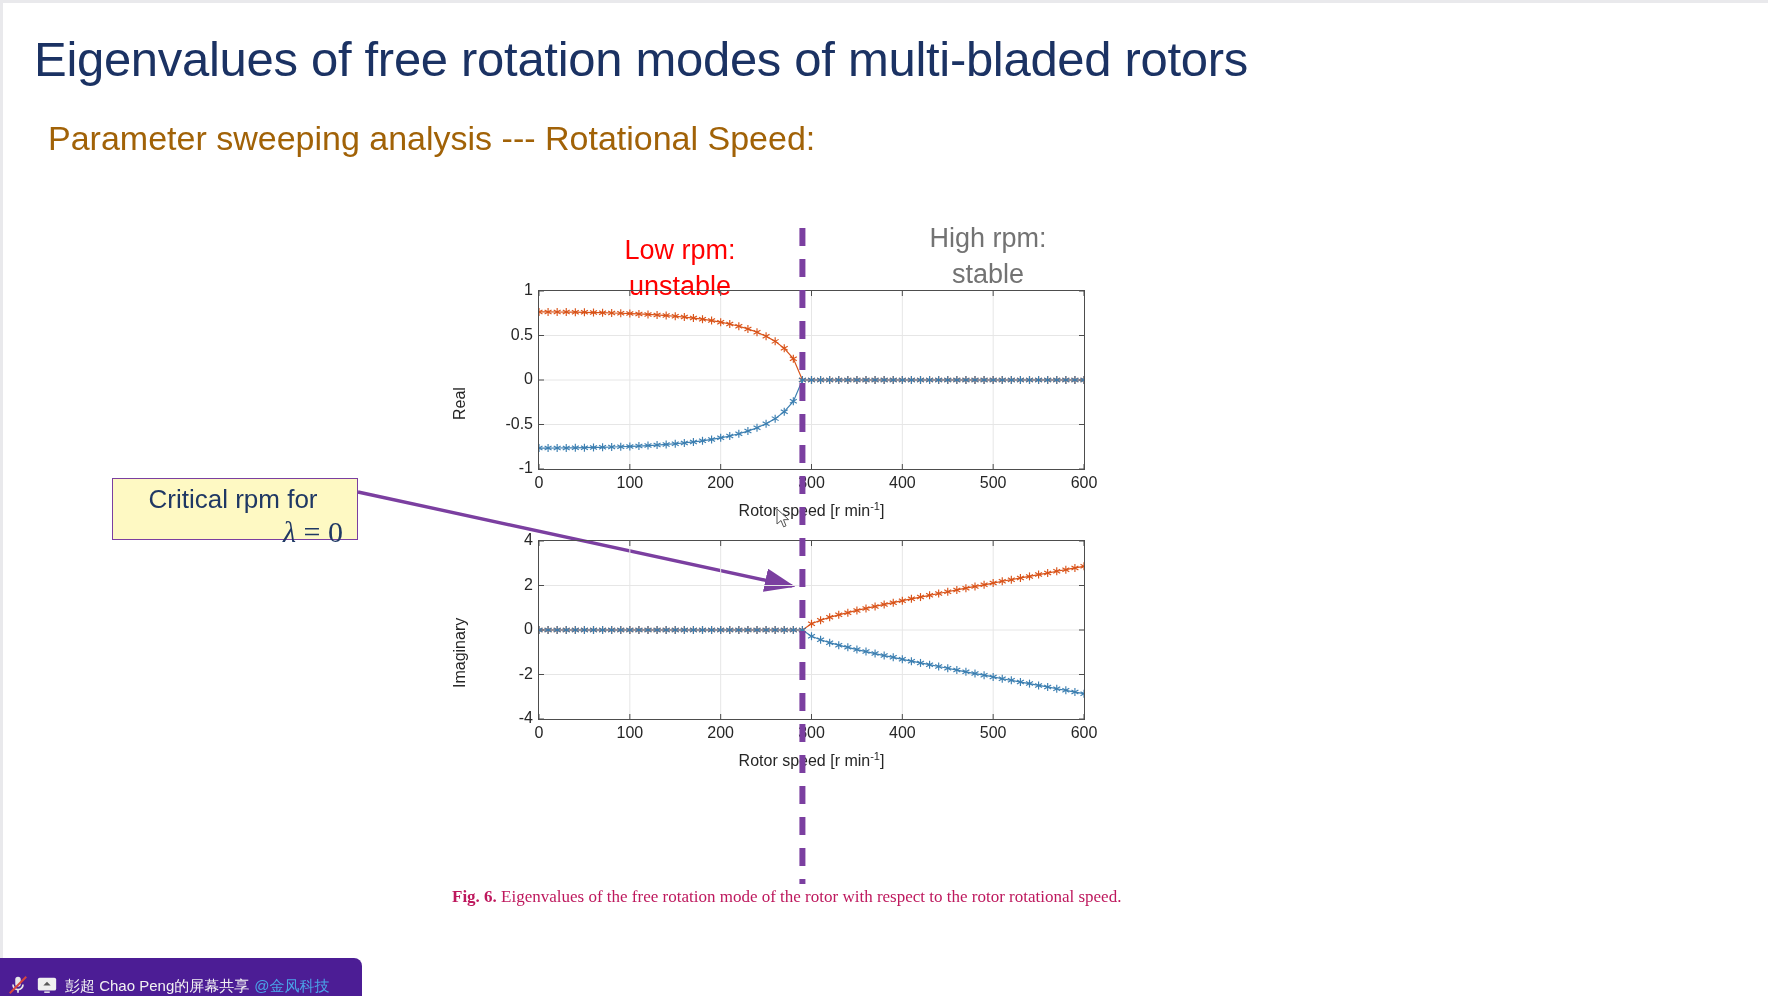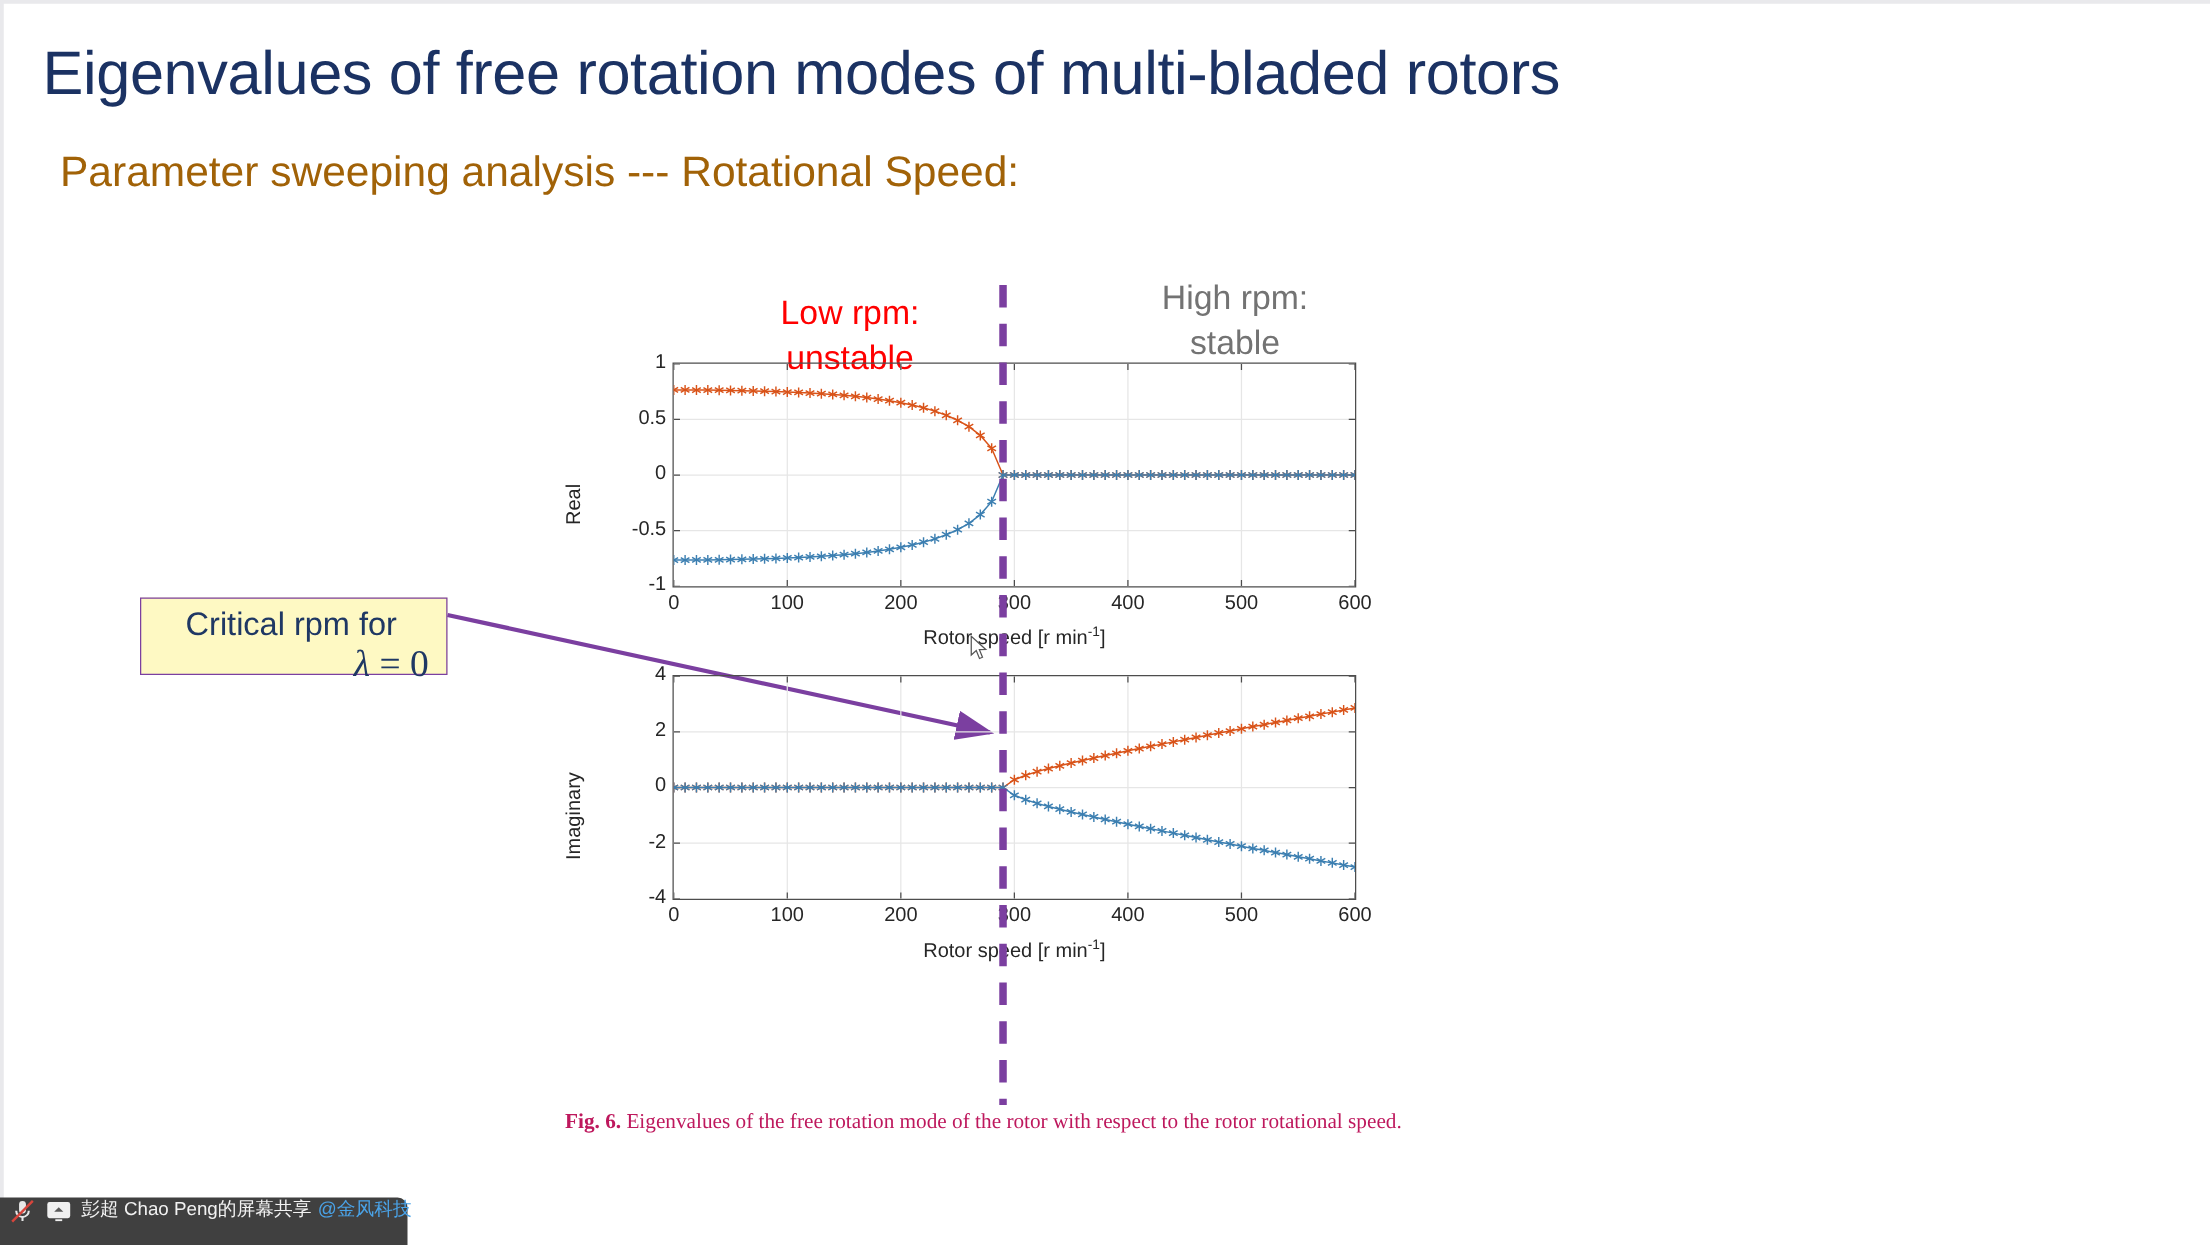--- a/index.html
+++ b/index.html
@@ -79,23 +79,23 @@
   
   #caption{
     position:absolute;left:452px;top:885px;width:690px;
     font-family:"Liberation Serif", serif;font-size:17px;
     line-height:1.38;color:#be185d;text-align:justify;
   }
   #caption b{font-weight:bold;}
 
   
   #taskbar{
-    position:absolute;left:0;bottom:0;width:326px;height:38px;
-    background:#404040;border-radius:0 8px 0 0;
-    display:flex;align-items:flex-start;gap:7px;padding-left:7px;
+    position:absolute;left:0;bottom:0;width:362px;height:38px;
+    background:#4c1d95;border-radius:0 8px 0 0;
+    display:flex;align-items:flex-end;gap:7px;padding-left:7px;
     box-sizing:border-box;
   }
   #taskbar .tb-text{font-size:15px;color:#f2f2f2;white-space:nowrap;}
   #taskbar .tb-tag{font-size:15px;color:#4aa3e8;white-space:nowrap;margin-left:-2px;}
   .tb-ico{width:22px;height:22px;flex:0 0 22px;position:relative;}
 
   
   #cursor{position:absolute;left:776px;top:508px;width:16px;height:22px;}
 </style>
 </head>

